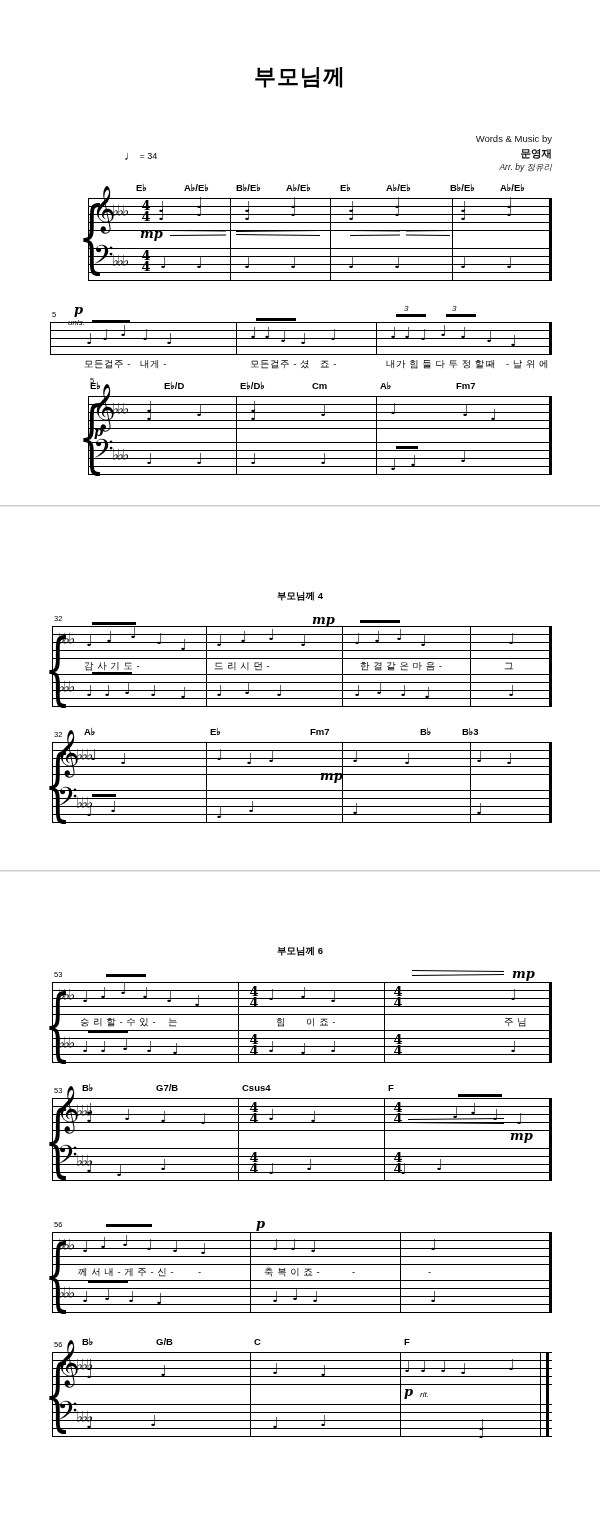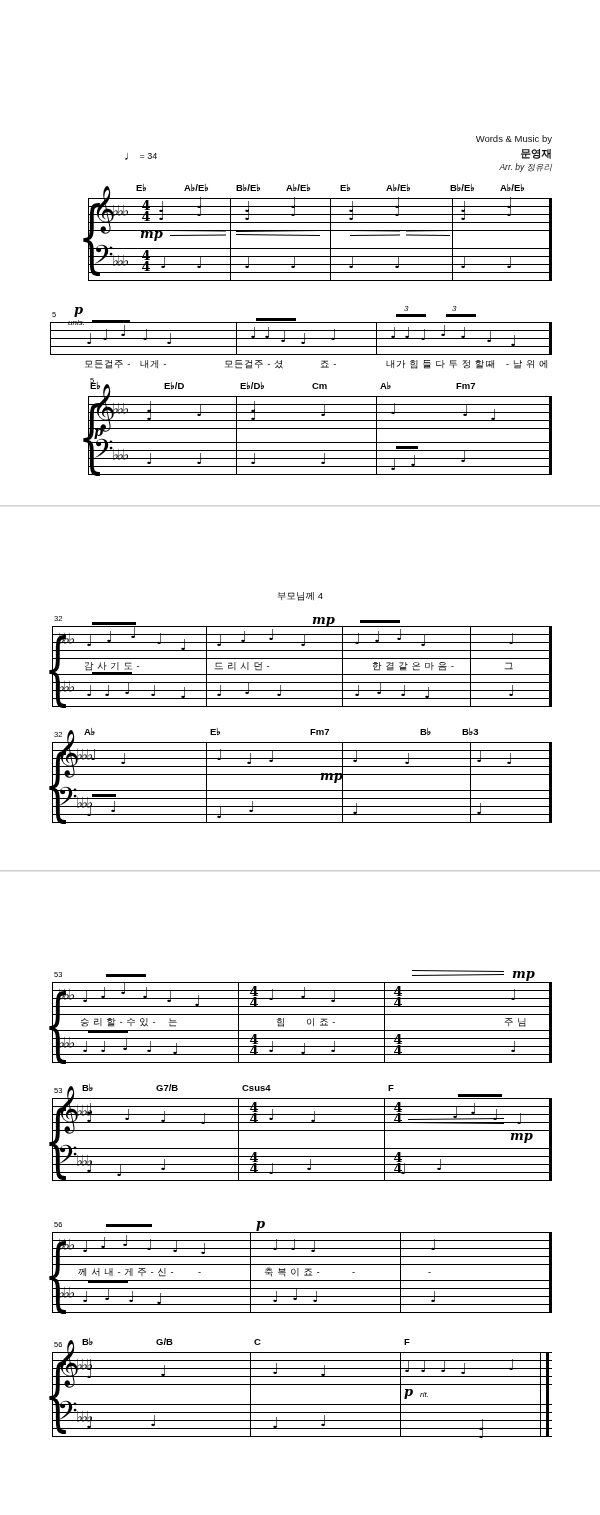--- a/index.html
+++ b/index.html
@@ -170,21 +170,21 @@
   .measnum {
     position: absolute;
     font-size: 7.5px;
   }
   .hdr-center {
     position: absolute;
     width: 600px;
     left: 0;
     text-align: center;
     font-size: 9.5px;
-    font-weight: normal;
+    font-weight: bold;
   }
 
   
   .nt {
     position: absolute;
     font-family: "DejaVu Sans", sans-serif;
     font-size: 15px;
     line-height: 1;
   }
   .beam { position: absolute; height: 2.5px; background: #000; }
@@ -207,20 +207,21 @@
     position: absolute;
     font-size: 8px;
     font-style: italic;
   }
 </style>
 </head>
 <body>
 
 <div class="page">
 
+  <div class="title">부모님께</div>
 
   <div class="credits">
     <div class="cr-line">Words &amp; Music by</div>
     <div class="cr-name">문영재</div>
     <div class="cr-arr">Arr. by 정유리</div>
   </div>
 
   <div class="tempo">
     <span class="note-sym">♩</span>
     <span>= 34</span>
@@ -341,21 +342,21 @@
       <div class="nt" style="left:460px; top:14px;">♩</div>
       <div class="nt" style="left:486px; top:18px;">♩</div>
       <div class="nt" style="left:510px; top:22px;">♩</div>
       <div class="beam" style="left:396px; top:2px; width:30px;"></div>
       <div class="beam" style="left:446px; top:2px; width:30px;"></div>
       <div class="triplet" style="left:404px; top:-8px;">3</div>
       <div class="triplet" style="left:452px; top:-8px;">3</div>
 
       <div class="lyric" style="left:84px; top:46px;">모든걸주 -</div>
       <div class="lyric" style="left:140px; top:46px;">내게 -</div>
-      <div class="lyric" style="left:224px; top:46px;">모든걸주 - 셨</div>
+      <div class="lyric" style="left:250px; top:46px;">모든걸주 - 셨</div>
       <div class="lyric" style="left:320px; top:46px;">죠 -</div>
       <div class="lyric" style="left:386px; top:46px;">내가 힘 들 다 투 정 할 -</div>
       <div class="lyric" style="left:486px; top:46px;">때</div>
       <div class="lyric" style="left:506px; top:46px;">- 날 위 에</div>
 
       <div class="brace" style="left:78px; top:100px;">{</div>
       <div class="staff" style="top:84px; left:88px; right:48px;">
         <div class="ln"></div>
           <div class="ln"></div>
           <div class="ln"></div>
@@ -471,21 +472,21 @@
       <div class="nt" style="left:244px; top:70px;">♩</div>
       <div class="nt" style="left:276px; top:72px;">♩</div>
       <div class="nt" style="left:354px; top:72px;">♩</div>
       <div class="nt" style="left:376px; top:70px;">♩</div>
       <div class="nt" style="left:400px; top:72px;">♩</div>
       <div class="nt" style="left:424px; top:74px;">♩</div>
       <div class="nt" style="left:508px; top:72px;">♩</div>
 
       <div class="lyric" style="left:84px; top:48px;">감 사 기 도 -</div>
       <div class="lyric" style="left:214px; top:48px;">드 리 시 던 -</div>
-      <div class="lyric" style="left:372px; top:48px;">한 결 같 은 마 음 -</div>
+      <div class="lyric" style="left:360px; top:48px;">한 결 같 은 마 음 -</div>
       <div class="lyric" style="left:504px; top:48px;">그</div>
 
       <div class="brace" style="left:44px; top:148px;">{</div>
       <div class="staff" style="top:130px; left:52px; right:48px;">
         <div class="ln"></div>
           <div class="ln"></div>
           <div class="ln"></div>
           <div class="ln"></div>
           <div class="ln"></div>
       </div>
@@ -532,20 +533,21 @@
       <div class="nt" style="left:248px; top:188px;">♩</div>
       <div class="nt" style="left:352px; top:190px;">♩</div>
       <div class="nt" style="left:476px; top:190px;">♩</div>
       <div class="beam" style="left:92px; top:182px; width:24px;"></div>
     </div>
   </div>
 
   <div class="rule" style="top:870px;"></div>
   <div class="rule" style="top:871px; background:#e6e6e6;"></div>
 
+  <div class="hdr-center" style="top:945px;">부모님께  6</div>
 
   <div class="system" style="top:968px; height:220px;">
     <div class="staffgrp">
       <div class="brace" style="left:44px; top:32px;">{</div>
       <div class="staff" style="top:14px; left:52px; right:48px;">
         <div class="ln"></div>
           <div class="ln"></div>
           <div class="ln"></div>
           <div class="ln"></div>
           <div class="ln"></div>

